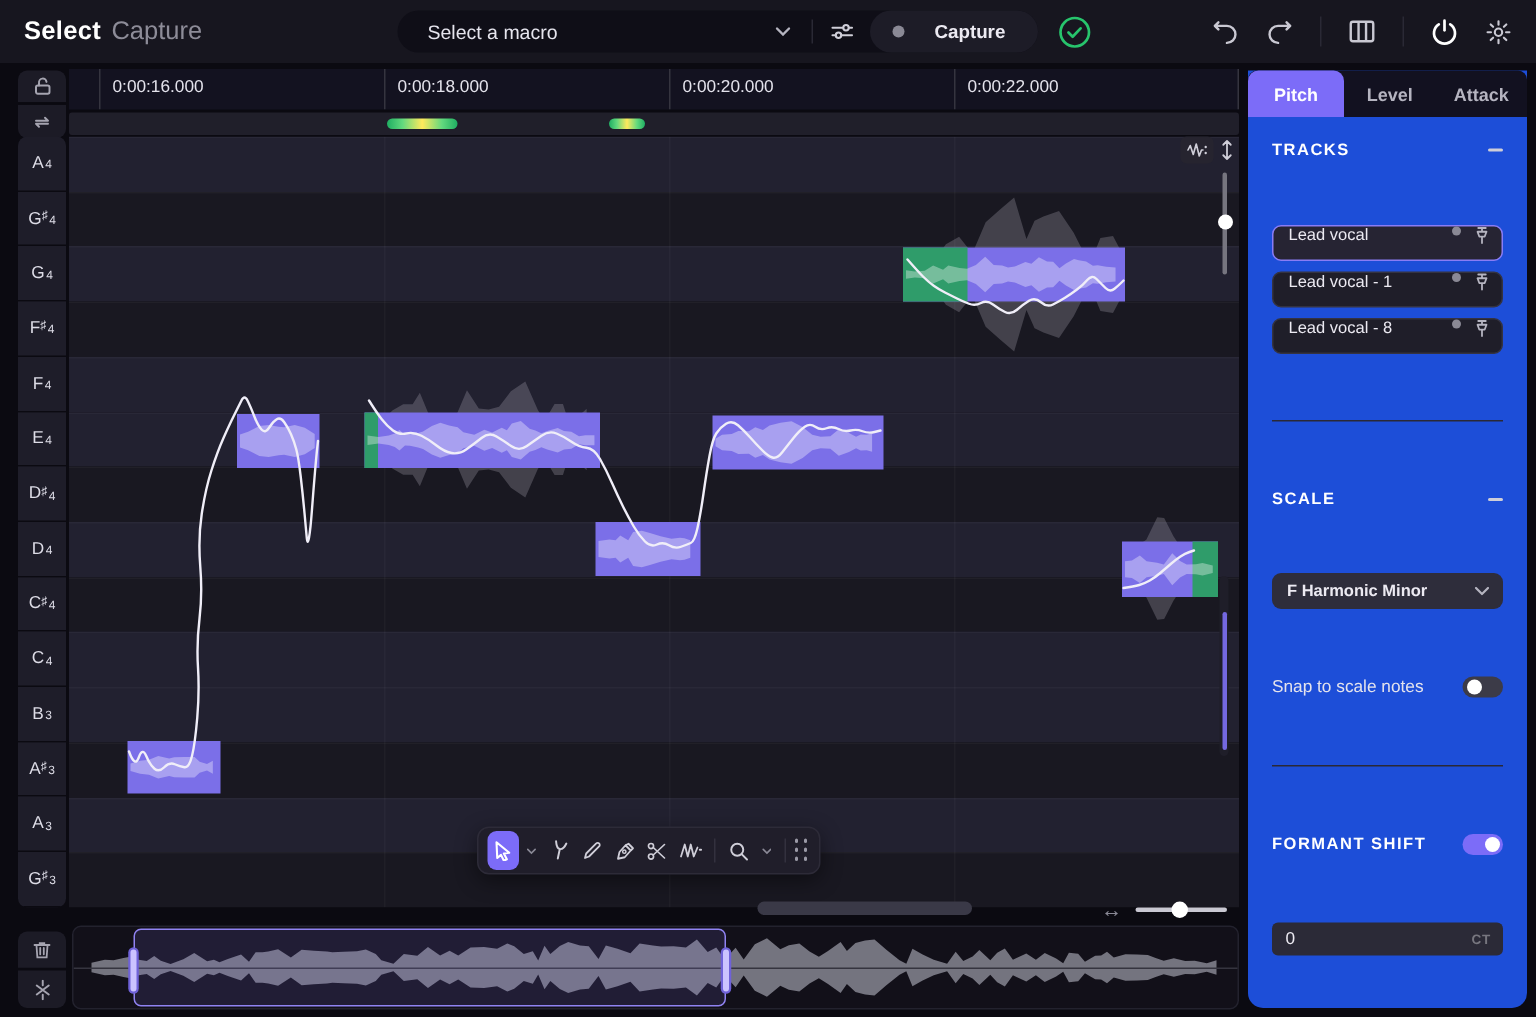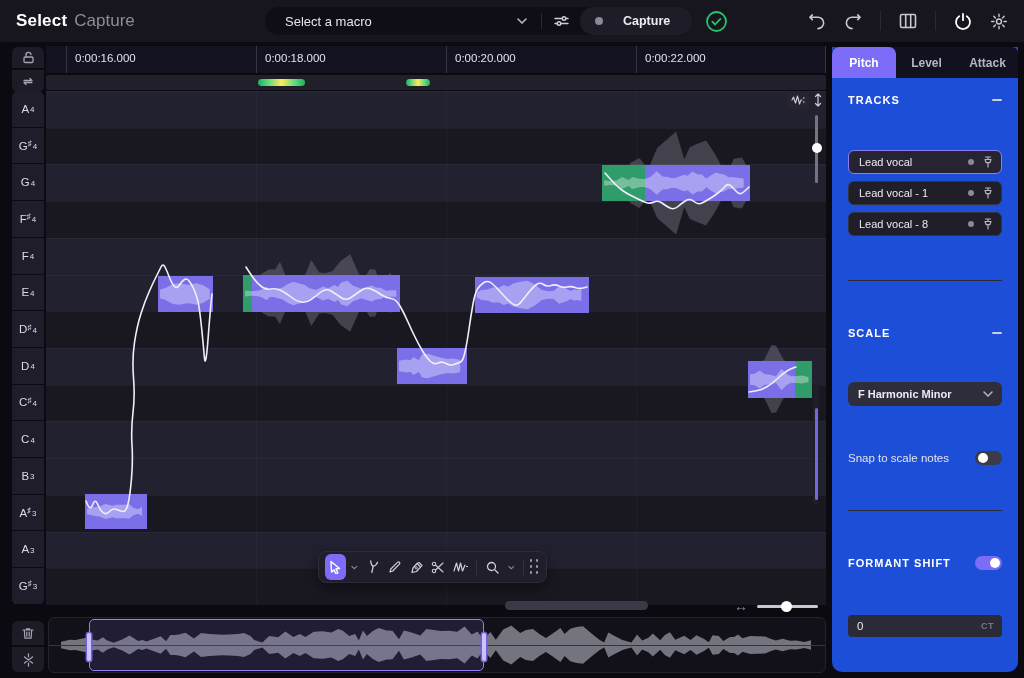--- a/index.html
+++ b/index.html
@@ -73,21 +73,21 @@
 
   
   .sidebar{position:absolute;left:832px;top:47px;width:186px;height:625px;background:#1d4ed8;border-radius:0 0 10px 10px;display:flex;flex-direction:column;}
   .tabbar{position:relative;height:31px;background:#121120;border-radius:6px 6px 0 0;display:flex;flex-shrink:0;}
   .tab{flex:1;display:flex;align-items:center;justify-content:center;font-size:12px;font-weight:600;color:#b5b4c0;cursor:pointer;}
   .tab.active{background:#7c6cf8;color:#fff;border-radius:7px 7px 0 0;flex:0 0 64px;}
   .sb-body{flex:1;display:flex;flex-direction:column;padding:13px 16px 14px 16px;gap:30px;}
   .sec-head{display:flex;align-items:center;justify-content:space-between;height:18px;}
   .sec-head span{font-size:11px;font-weight:700;letter-spacing:1px;color:#fff;}
   .collapse{width:10px;height:2px;background:#cfced8;border-radius:1px;cursor:pointer;}
-  .track{height:24px;border:1px solid #343341;background:#1f1e29;border-radius:6px;display:flex;align-items:center;padding:0 8px 0 10px;margin-top:7px;cursor:pointer;}
+  .track{height:24px;border:1px solid #343341;background:#1f1e29;border-radius:6px;display:flex;padding:0 8px 0 10px;margin-top:7px;cursor:pointer;}
   .track.selected{border-color:#8a7cf5;background:#262433;}
   .track span{flex:1;font-size:11px;color:#eceaf2;}
   .track .tdot{width:6px;height:6px;border-radius:50%;background:#8a8995;margin-right:9px;}
   .sb-hr{border:none;border-top:1px solid #2a2936;margin:14px 0 13px 0;width:100%;}
   .dropdown{height:24px;background:#2e2d3b;border-radius:6px;display:flex;align-items:center;justify-content:space-between;padding:0 9px 0 10px;margin-top:10px;cursor:pointer;}
   .dropdown span{font-size:11px;font-weight:600;color:#eceaf2;}
   .switchrow{display:flex;align-items:center;justify-content:space-between;margin-top:14px;height:16px;}
   .switchrow .lbl{font-size:11.5px;color:#e4e3ec;}
   .toggle{width:27px;height:14px;border-radius:8px;background:#3c3b48;position:relative;cursor:pointer;flex-shrink:0;}
   .toggle .tknob{position:absolute;top:2px;left:2.5px;width:10px;height:10px;border-radius:50%;background:#fff;}

